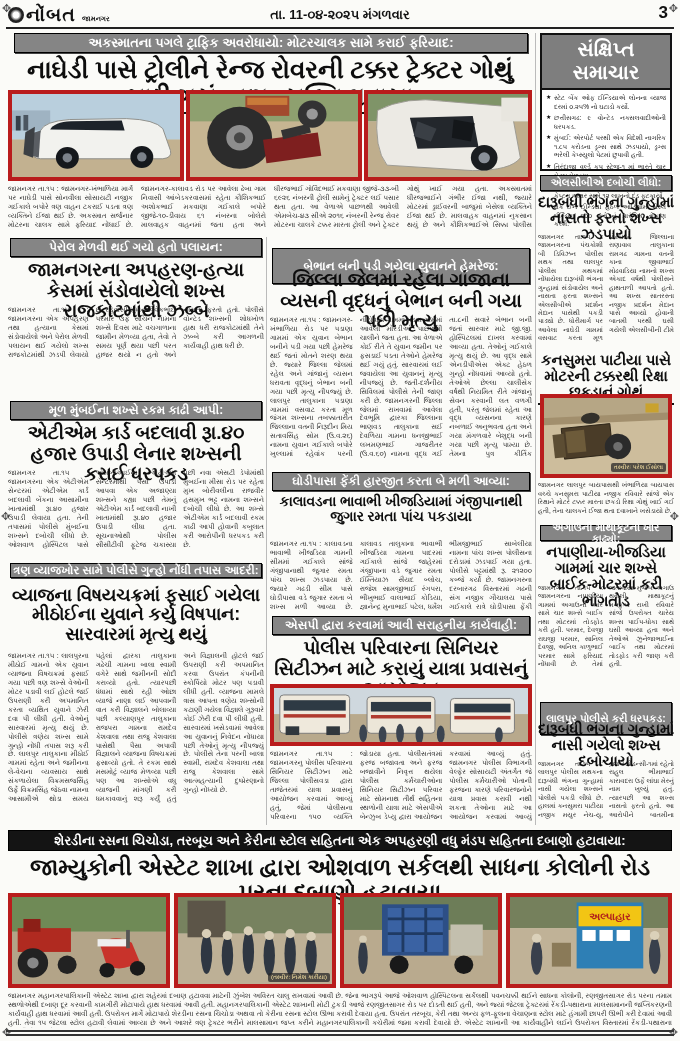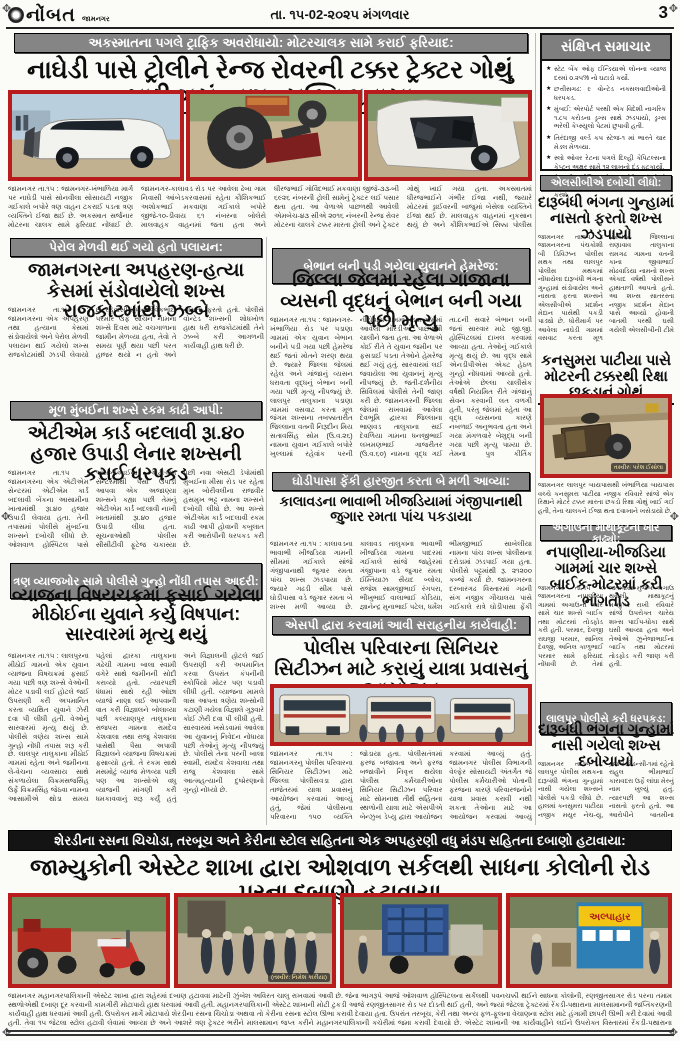--- a/index.html
+++ b/index.html
@@ -25,21 +25,21 @@
   .headline { position:absolute; font-weight:bold; color:#0d0d0d; text-align:center; line-height:1.08; letter-spacing:-.2px; }
   .bodytxt { position:absolute; font-size:7px; line-height:1.28; text-align:justify; color:#1c1c1c; overflow:hidden; }
   .cols3 { column-count:3; column-gap:7px; }
   .cols2 { column-count:2; column-gap:6px; }
   .cols4 { column-count:4; column-gap:8px; }
   .photo { position:absolute; overflow:hidden; border:4px solid #b91c1c; background:#cfcabc; }
   .photo svg { display:block; width:100%; height:100%; }
   .ph-cap { position:absolute; right:2px; bottom:2px; background:rgba(40,40,40,.75); color:#ffe9a8;
     font-size:6px; padding:1px 3px; border-radius:2px; }
   .brief-box { position:absolute; border:2px solid #111; background:#fff; }
-  .brief-head { background:#7e7e7e; color:#fff; font-weight:bold; font-size:14px; text-align:center;
+  .brief-head { background:#7e7e7e; color:#fff; font-weight:bold; font-size:20px; text-align:center;
     padding:3px 0 4px; border-bottom:2px solid #111; }
   .brief-items { padding:4px 4px 0 4px; }
   .brief-item { font-size:6.6px; line-height:1.3; text-align:justify; margin-bottom:3px; position:relative; padding-left:8px; }
   .brief-item .star { position:absolute; left:0; top:0; font-size:6px; }
   .vrule { position:absolute; width:1px; background:#bbb; }
   .blackband { position:absolute; background:#141414; color:#fff; font-weight:bold; text-align:center;
     display:flex; align-items:center; justify-content:center; border:1px solid #000; }
   .btm-rule { position:absolute; left:6px; right:6px; border-top:2px solid #333; }
   .caption-text { position:absolute; font-size:6.6px; line-height:1.3; text-align:justify; color:#1c1c1c; overflow:hidden; }
   .u { border-bottom:2px solid #111; padding-bottom:2px; }
@@ -53,21 +53,21 @@
   <span class="orn" style="right:2px;top:2px">✥</span>
   <span class="orn" style="left:1px;top:510px">✥</span>
   <span class="orn" style="right:1px;top:510px">✥</span>
   <span class="orn" style="left:2px;bottom:2px">✥</span>
   <span class="orn" style="right:2px;bottom:2px">✥</span>
 
   <div class="hdr-logo">
     <span class="emblem"></span><span>નોંબત</span>
     <span class="hdr-sub">જામનગર</span>
   </div>
-  <div class="hdr-date">તા. ૧૫-02-૨૦૨૫ મંગળવાર</div>
+  <div class="hdr-date">તા. 11-૦૪-૨૦૨૫ મંગળવાર</div>
   <div class="hdr-page">3</div>
   <div class="hdr-rule"></div>
 
   <div class="vrule" style="left:266px;top:237px;height:588px"></div>
   <div class="vrule" style="left:535px;top:33px;height:792px"></div>
 
   <div class="kicker" style="left:14px;top:33px;width:514px;height:20px;font-size:13px">અકસ્માતના પગલે ટ્રાફિક અવરોધાયો: મોટરચાલક સામે કરાઈ ફરિયાદ:</div>
   <div class="headline u" style="left:8px;top:56px;width:524px;font-size:25px">નાઘેડી પાસે ટ્રોલીને રેન્જ રોવરની ટક્કર ટ્રેક્ટર ગોથું મારી ગયું: ત્રણ વ્યક્તિ ઘવાયા</div>
 
   <div class="photo" style="left:8px;top:90px;width:176px;height:91px">
@@ -119,21 +119,21 @@
   <div class="bodytxt cols4" style="left:8px;top:185px;width:524px;height:48px">જામનગર તા.૧૫ : જામનગર-ખંભાળિયા માર્ગ પર નાઘેડી પાસે સોનવીલા સોસાયટી નજીક ગઈકાલે બપોરે ત્રણ વાહન ટકરાઈ પડતા ત્રણ વ્યક્તિને ઈજા થઈ છે. અકસ્માત સર્જનાર મોટરના ચાલક સામે ફરિયાદ નોંધાઈ છે. જામનગર-કાલાવડ રોડ પર આવેલા ઢેબા ગામ નિવાસી આંબેડકરવાસમાં રહેતા કૌશિકભાઈ અશોકભાઈ મકવાણા ગઈકાલે બપોરે જીજે-૧૦-ડીવાય ૬૧ નંબરના બોલેરો માલવાહક વાહનમાં જતા હતા અને ધીરજભાઈ ગોવિંદભાઈ મકવાણા જીજે-૩૩-બી ૬૯૨૬ નંબરની ટ્રોલી સામેનું ટ્રેક્ટર લઈ પસાર થતા હતા. આ વેળાએ પાછળથી આવેલી એમબેચ-૪૩ સીએ ૨૦૧૬ નંબરની રેન્જ રોવર મોટરના ચાલકે ટક્કર મારતા ટ્રોલી અને ટ્રેક્ટર ગોથું ખાઈ ગયા હતા. અકસ્માતમાં ધીરજભાઈને ગંભીર ઈજા નથી, જ્યારે મોટરમાં ડ્રાઈવરની બાજુમાં બેસેલા વ્યક્તિને ઈજા થઈ છે. માલવાહક વાહનમાં નુકસાન થયું છે અને કૌશિકભાઈએ સિક્કા પોલીસ સ્ટેશનમાં મોટરના ચાલક સામે ફરિયાદ નોંધાવી છે.</div>
 
   <div class="kicker" style="left:10px;top:238px;width:252px;height:19px;font-size:12px">પેરોલ મેળવી થઈ ગયો હતો પલાયન:</div>
   <div class="headline" style="left:8px;top:260px;width:256px;font-size:19px">જામનગરના અપહરણ-હત્યા કેસમાં સંડોવાયેલો શખ્સ રાજકોટમાંથી ઝબ્બે</div>
   <div class="bodytxt cols3" style="left:8px;top:306px;width:256px;height:90px">જામનગર તા.૧૫ : જામનગરના એક અપહરણ તથા હત્યાના કેસમાં સંડોવાયેલો અને પેરોલ મેળવી પલાયન થઈ ગયેલો શખ્સ રાજકોટમાંથી ઝડપી લેવાયો છે. રહેવાસી સુખન વિવેકભાઈ પરમાર ઉર્ફે સચિન નામના શખ્સે દિવસ માટે વચગાળાના જામીન મેળવ્યા હતા, તેવો તે સમય પૂર્ણ થયા પછી પરત હાજર થયો ન હતો અને નાસતો ફરતો હતો. પોલીસે વોન્ટેડ શખ્સની શોધખોળ હાથ ધરી રાજકોટમાંથી તેને ઝબ્બે કરી આગળની કાર્યવાહી હાથ ધરી છે.</div>
 
   <div class="kicker" style="left:10px;top:401px;width:252px;height:19px;font-size:12px">મૂળ મુંબઈના શખ્સે રકમ કાઢી આપી:</div>
   <div class="headline" style="left:8px;top:423px;width:256px;font-size:19px">એટીએમ કાર્ડ બદલાવી રૂા.૪૦ હજાર ઉપાડી લેનાર શખ્સની કરાઈ ધરપકડ</div>
   <div class="bodytxt cols3" style="left:8px;top:469px;width:256px;height:88px">જામનગર તા.૧૫ : જામનગરના એક એટીએમ સેન્ટરમાં એટીએમ કાર્ડ બદલાવી બેંકના આસામીના ખાતામાંથી રૂા.૪૦ હજાર ઉપાડી લેવાયા હતા. તેની તપાસમાં પોલીસે મુંબઈના શખ્સને દબોચી લીધો છે. ઓશવાળ હોસ્પિટલ પાસે એસબીઆઈના એટીએમ સેન્ટરમાંથી પૈસા ઉપાડી આપવા એક અજાણ્યા શખ્સને કહ્યા પછી તેમનું એટીએમ કાર્ડ બદલાવી નાખી ખાતામાંથી રૂા.૪૦ હજાર ઉપાડી લીધા હતા. સૂચનાઓથી પોલીસ સીસીટીવી ફૂટેજ ચકાસ્યા પછી નવા એસટી ડેપોમાંથી મુંબઈના મીસા રોડ પર રહેતા મુખ બોરીવલીના રાજવીર હસમુખ ભટ્ટ નામના શખ્સને દબોચી લીધો છે. આ શખ્સે એટીએમ કાર્ડ બદલાવી રકમ કાઢી આપી હોવાની કબુલાત કરી આરોપીની ધરપકડ કરી છે.</div>
 
-  <div class="kicker" style="left:10px;top:563px;width:252px;height:36px;font-size:11.5px">ત્રણ વ્યાજખોર સામે પોલીસે ગુન્હો નોંધી તપાસ આદરી:</div>
+  <div class="kicker" style="left:10px;top:563px;width:252px;height:15px;font-size:11.5px">ત્રણ વ્યાજખોર સામે પોલીસે ગુન્હો નોંધી તપાસ આદરી:</div>
   <div class="headline" style="left:8px;top:586px;width:256px;font-size:18px">વ્યાજના વિષયચક્રમાં ફસાઈ ગયેલા મીઠોઈના યુવાને કર્યુ વિષપાન: સારવારમાં મૃત્યુ થયું</div>
   <div class="bodytxt cols3" style="left:8px;top:652px;width:256px;height:172px">જામનગર તા.૧૫ : લાલપુરના મીઠોઈ ગામનો એક યુવાન વ્યાજના વિષચક્રમાં ફસાઈ ગયા પછી ત્રણ શખ્સે વેઓની મોટર પડાવી લઈ હોટલે જઈ ઉપરાણી કરી અપમાનિત કરતા વ્યથિત યુવાને ઝેરી દવા પી લીધી હતી. વેઓનું સારવારમાં મૃત્યુ થયું છે. પોલીસે ત્રણેય શખ્સ સામે ગુન્હો નોંધી તપાસ શરૂ કરી છે. લાલપુર તાલુકાના મીઠોઈ ગામમાં રહેતા અને જમીનના લે-વેચના વ્યવસાય સાથે સંકળાયેલા વિક્રમસજસિંહ ઉર્ફે વિક્રમસિંહ જેઠવા નામના આસામીએ થોડા સમય પહેલાં દ્વારકા તાલુકાના ગઢેચી ગામના બાલા સ્વામી વગેરે સાથે જમીનની સોદી કરાવ્યો હતો. ત્યારપછી ધંધામાં સાથે રહી ઓછા વ્યાજે નાણા લઈ આપવાની વાત કરી વિજ્ઞાલને બોલાવ્યા પછી કલ્યાણપુર તાલુકાના રાજપરા ગામના રામદેવ કેશવાલા તથા રાજુ કેશવાલા પાસેથી પૈસા અપાવી વિજ્ઞાલને વ્યાજના વિષચક્રમાં ફસાવ્યો હતો. તે રકમ સાથે મસમોટું વ્યાજ મેળવ્યા પછી પણ આ શખ્સોએ વધુ વ્યાજની માંગણી કરી ધમકાવવાનું શરૂ કર્યું હતું અને વિજ્ઞાલની હોટલે જઈ ઉપરાણી કરી અપમાનિત કરવા ઉપરાંત કંપનીની સ્કોર્પિયો મોટર પણ પડાવી લીધી હતી. વ્યાજના મામલે ત્રાસ આપતા ત્રણેય શખ્સોની કટાણી ગયેલા વિજ્ઞાલે ગુરૂવારે કોઈ ઝેરી દવા પી લીધી હતી. સારવારમાં ખસેડવામાં આવેલા આ યુવાનનું નિવેદન નોંધાયા પછી તેઓનું મૃત્યુ નીપજ્યું છે. પોલીસે તેના પરની બાલા સ્વામી, રામદેવ કેશવાલા તથા રાજુ કેશવાલા સામે આત્મહત્યાની દુષ્પ્રેરણાનો ગુન્હો નોંધ્યો છે.</div>
 
   <div class="kicker" style="left:272px;top:248px;width:258px;height:36px;font-size:12px">બેભાન બની પડી ગયેલા યુવાનને હેમરેજ:</div>
   <div class="headline" style="left:270px;top:270px;width:262px;font-size:19px">જિલ્લા જેલમાં રહેલા ગાંજાના વ્યસની વૃદ્ધનું બેભાન બની ગયા પછી મૃત્યુ</div>
   <div class="bodytxt cols3" style="left:270px;top:316px;width:262px;height:152px">જામનગર તા.૧૫ : જામનગર-ખંભાળિયા રોડ પર પડાણા ગામમાં એક યુવાન બેભાન બનીને પડી ગયા પછી હેમરેજ થઈ જતાં મોતને શરણ થયા છે. જ્યારે જિલ્લા જેલમાં રહેલ અને ગાંજાનું વ્યસન ધરાવતા વૃદ્ધનું બેભાન બની ગયા પછી મૃત્યુ નીપજ્યું છે. લાલપુર તાલુકાના પડાણા ગામમાં વસવાટ કરતા મૂળ જંગમ શખ્સના તબક્કાતારીત જિલ્લાના વતની નિરૂદીન મિય સતાવસિંહ સોમ (ઉ.વ.૨૬) નામના યુવાન ગઈકાલે બપોરે ખુલ્લામાં રહેવાંક પરની નીચેવાય ગામમાં પડવા ગામમાં આવેલી મોરડીઓ પાછળથી ચાલીને જતા હતા. આ વેળાએ કોઈ રીતે તે યુવાન જમીન પર ફસડાઈ પડતા તેઓને હેમરેજ થઈ ગયું હતું. સારવારમાં લઈ જવાયેલા આ યુવાનનું મૃત્યુ નીપજ્યું છે. જતી-દર્શનીય સિવિલમાં પોલીસે તેની જાણ કરી છે. જામનગરની જિલ્લા જેલમાં રાખવામાં આવેલા દેવભૂમિ દ્વારકા જિલ્લાના ભાણવડ તાલુકાના સઈ દેવળિયા ગામના ધનજીભાઈ લખમણભાઈ ગાજરીતર (ઉ.વ.૬૦) નામના વૃદ્ધ ગઈ તા.૮ની સવારે બેભાન બની જતાં સારવાર માટે જી.જી. હોસ્પિટલમાં દાખલ કરવામાં આવ્યા હતા. તેઓનું ગઈકાલે મૃત્યુ થયું છે. આ વૃદ્ધ સામે એનડીપીએસ એક્ટ હેઠળ ગુન્હો નોંધવામાં આવ્યો હતો. તેઓએ છેલ્લા ચાલીસેક વર્ષથી નિયમિત રીતે ગાંજાનું સેવન કરવાની લત વળગી હતી, પરંતુ જેલમાં રહેતા આ વૃદ્ધ વ્યસનના કારણે નબળાઈ અનુભવતા હતા અને ગયા મંગળવારે બેશુદ્ધ બની ગયા પછી મૃત્યુ પામ્યા છે. તેમના પુત્ર કીર્તિક ધનજીભાઈનું પોલીસે નિવેદન નોંધ્યું છે.</div>
 
   <div class="kicker" style="left:272px;top:472px;width:258px;height:19px;font-size:12px">ઘોડીપાસા ફેંકી હારજીત કરતા બે મળી આવ્યા:</div>
   <div class="headline" style="left:270px;top:494px;width:262px;font-size:14px">કાલાવડના ભાવાભી ખીજડિયામાં ગંજીપાનાથી જુગાર રમતા પાંચ પકડાયા</div>
   <div class="bodytxt cols3" style="left:270px;top:540px;width:262px;height:72px">જામનગર તા.૧૫ : કાલાવડના ભાવાભી ખીજડિયા ગામની સીમમાં ગઈકાલે સાંજે ગંજીપાનાથી જુગાર રમતા પાંચ શખ્સ ઝડપાયા છે. જ્યારે ગઢડી સીમ પાસે ઘોડીપાસા વડે જુગાર રમતા બે શખ્સ મળી આવ્યા છે. કાલાવડ તાલુકાના ભાવાભી ખીજડિયા ગામના પાદરમાં ગઈકાલે સાંજે જાહેરમાં ગંજીપાના વડે જુગાર રમતા ઈમ્તિયાઝ સૈયદ બ્લોચ, રાજેશ સામજીભાઈ રંગપરા, ભીખુભાઈ વાલાભાઈ કોડિયા, જ્ઞાનેન્દ્ર મુનાભાઈ પટેલ, ધર્મેશ ભીમજીભાઈ સાબેલીયા નામના પાંચ શખ્સ પોલીસના દરોડામાં ઝડપાઈ ગયા હતા. પોલીસે પટ્ટમાંથી રૂ. ૨૧૨૦૦ કબ્જે કર્યા છે. જામનગરના દરબારગઢ વિસ્તારમાં ગઢની સંગ નજીક ગૌચાલય પાસે ગઈકાલે રાત્રે ઘોડીપાસા ફેંકી જુગાર રમતા યુસુફ યાકુબ વહેવરિયા, કાદર કુંભાભાઈ ગરણા નામના બે શખ્સને પોલીસે પકડી પાડી રૂ.૧૦૨૦૦ કબ્જે કર્યા છે.</div>

